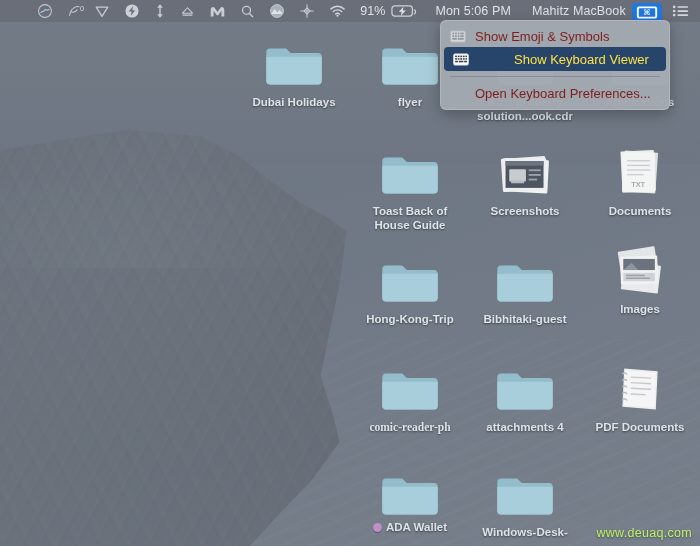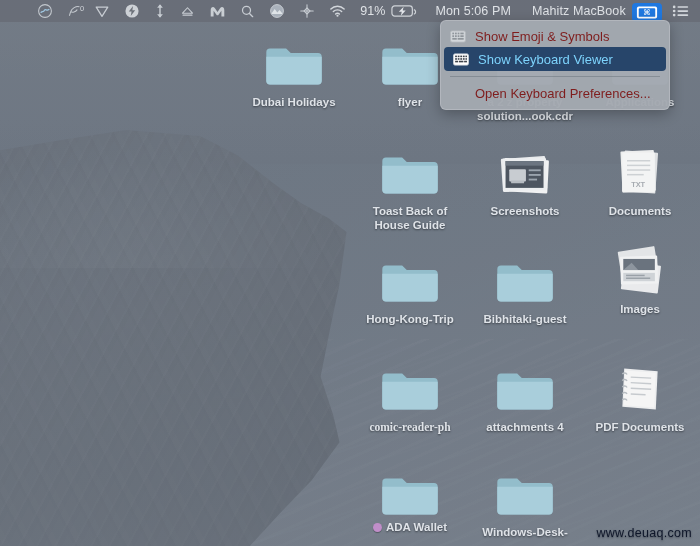--- a/index.html
+++ b/index.html
@@ -52,36 +52,36 @@
   
   .dropdown{position:absolute;left:440px;top:20px;width:228px;
     background:rgba(163,169,176,.96);
     border:.5px solid rgba(255,255,255,.18);
     border-radius:6px;
     box-shadow:0 4px 14px rgba(0,0,0,.28);
     padding:4px 0 5px 0;z-index:60;}
   .dd-item{display:flex;align-items:center;height:22px;padding:0 9px;gap:9px;}
   .dd-item.sel{background:#27456a;margin:0 3px;border-radius:4px;height:24px;}
   .dd-label{font-size:13px;color:#7f1d1d;white-space:nowrap;}
-  .dd-item.sel .dd-label{color:#7dd3fc;}
+  .dd-item.sel .dd-label{color:#fde047;margin-left:36px;}
   .dd-sep{height:1px;background:rgba(110,118,128,.55);margin:5px 9px 5px 9px;}
   .dd-icon{width:16px;height:13px;flex:0 0 16px;display:block;}
 
   
   .icon-cell{position:absolute;width:110px;display:flex;flex-direction:column;
     align-items:center;z-index:20;}
   .icon-art{height:54px;display:flex;align-items:flex-end;justify-content:center;}
   .icon-label{margin-top:5px;max-width:106px;text-align:center;
     font-size:11.5px;font-weight:bold;color:#dfe3e8;line-height:14px;
     text-shadow:0 1px 2px rgba(40,45,52,.75);word-wrap:break-word;}
   .label-row{display:flex;align-items:center;justify-content:center;gap:4px;}
   .tag-dot{width:9px;height:9px;border-radius:50%;background:#c08ec9;flex:0 0 9px;
     box-shadow:0 1px 1px rgba(0,0,0,.3);}
   .watermark{position:absolute;right:8px;bottom:6px;font-size:12.5px;
-    color:#0f172a;letter-spacing:.3px;z-index:70;
+    color:#bef264;letter-spacing:.3px;z-index:70;
     text-shadow:0 1px 2px rgba(30,35,42,.55);}
 </style>
 </head>
 <body>
 
 <div class="screen">
 
   <div class="wallpaper">
     <div class="wp-sky"></div>
     <div class="wp-sea"></div>

